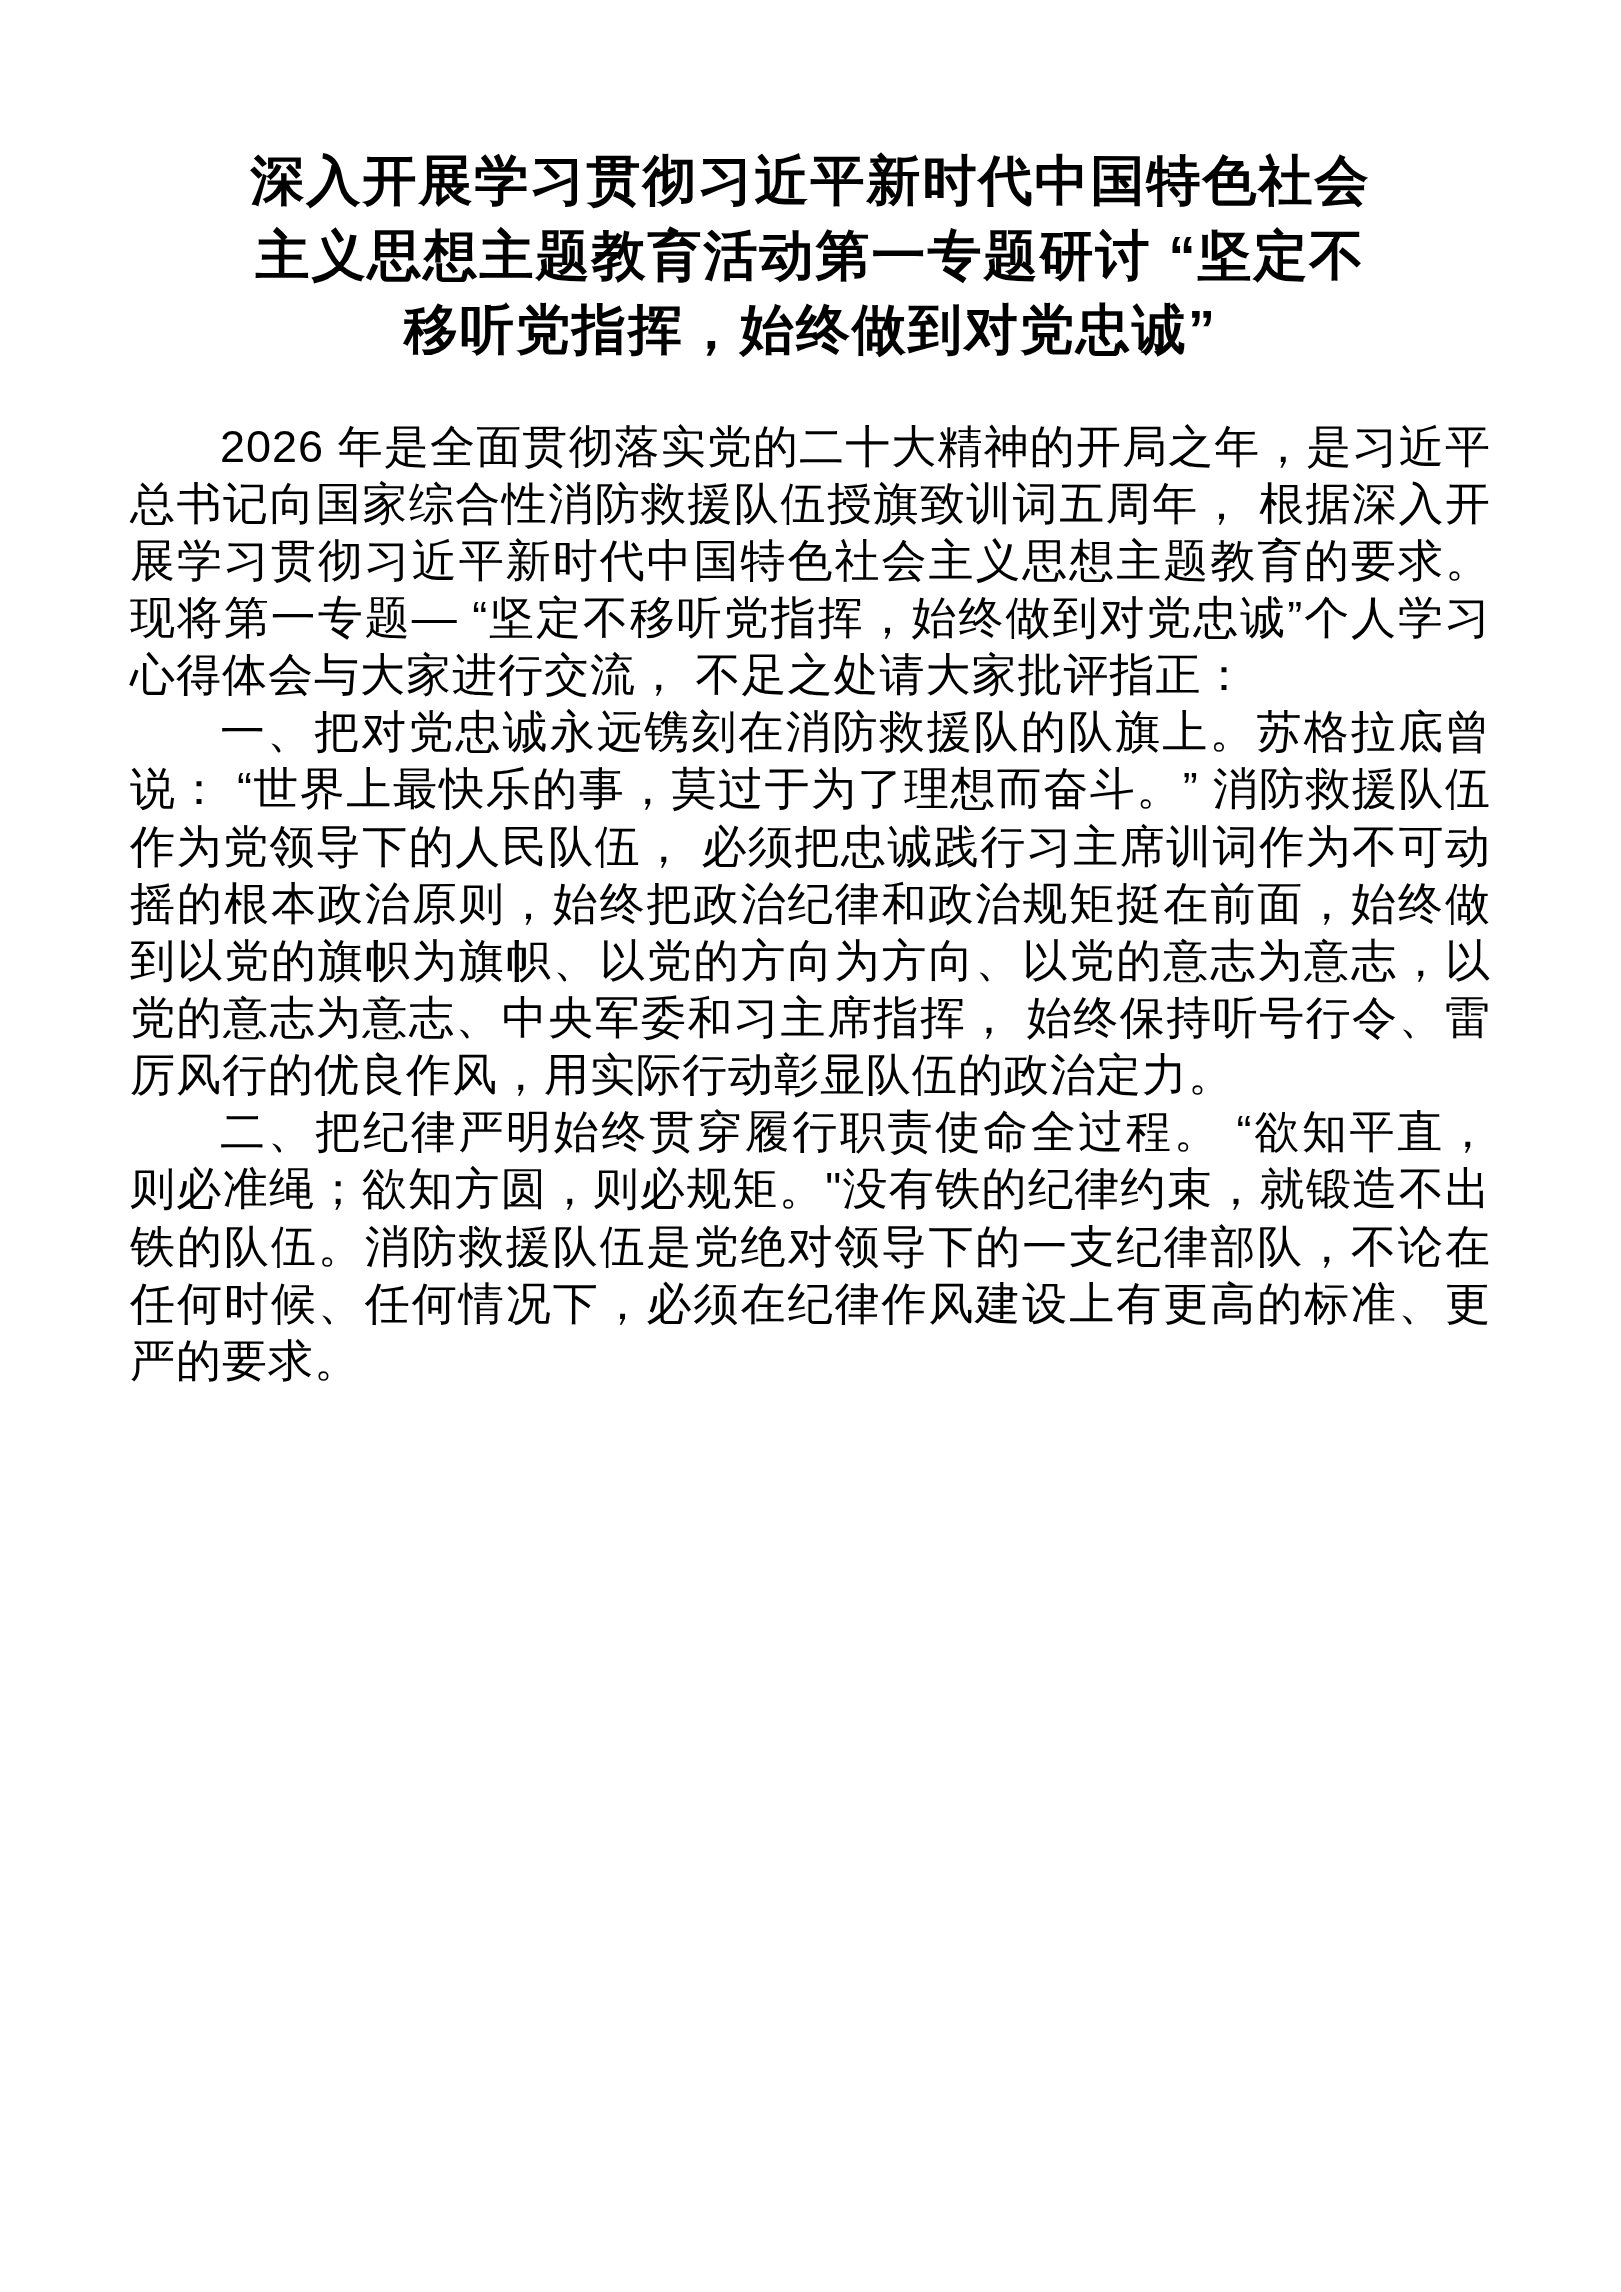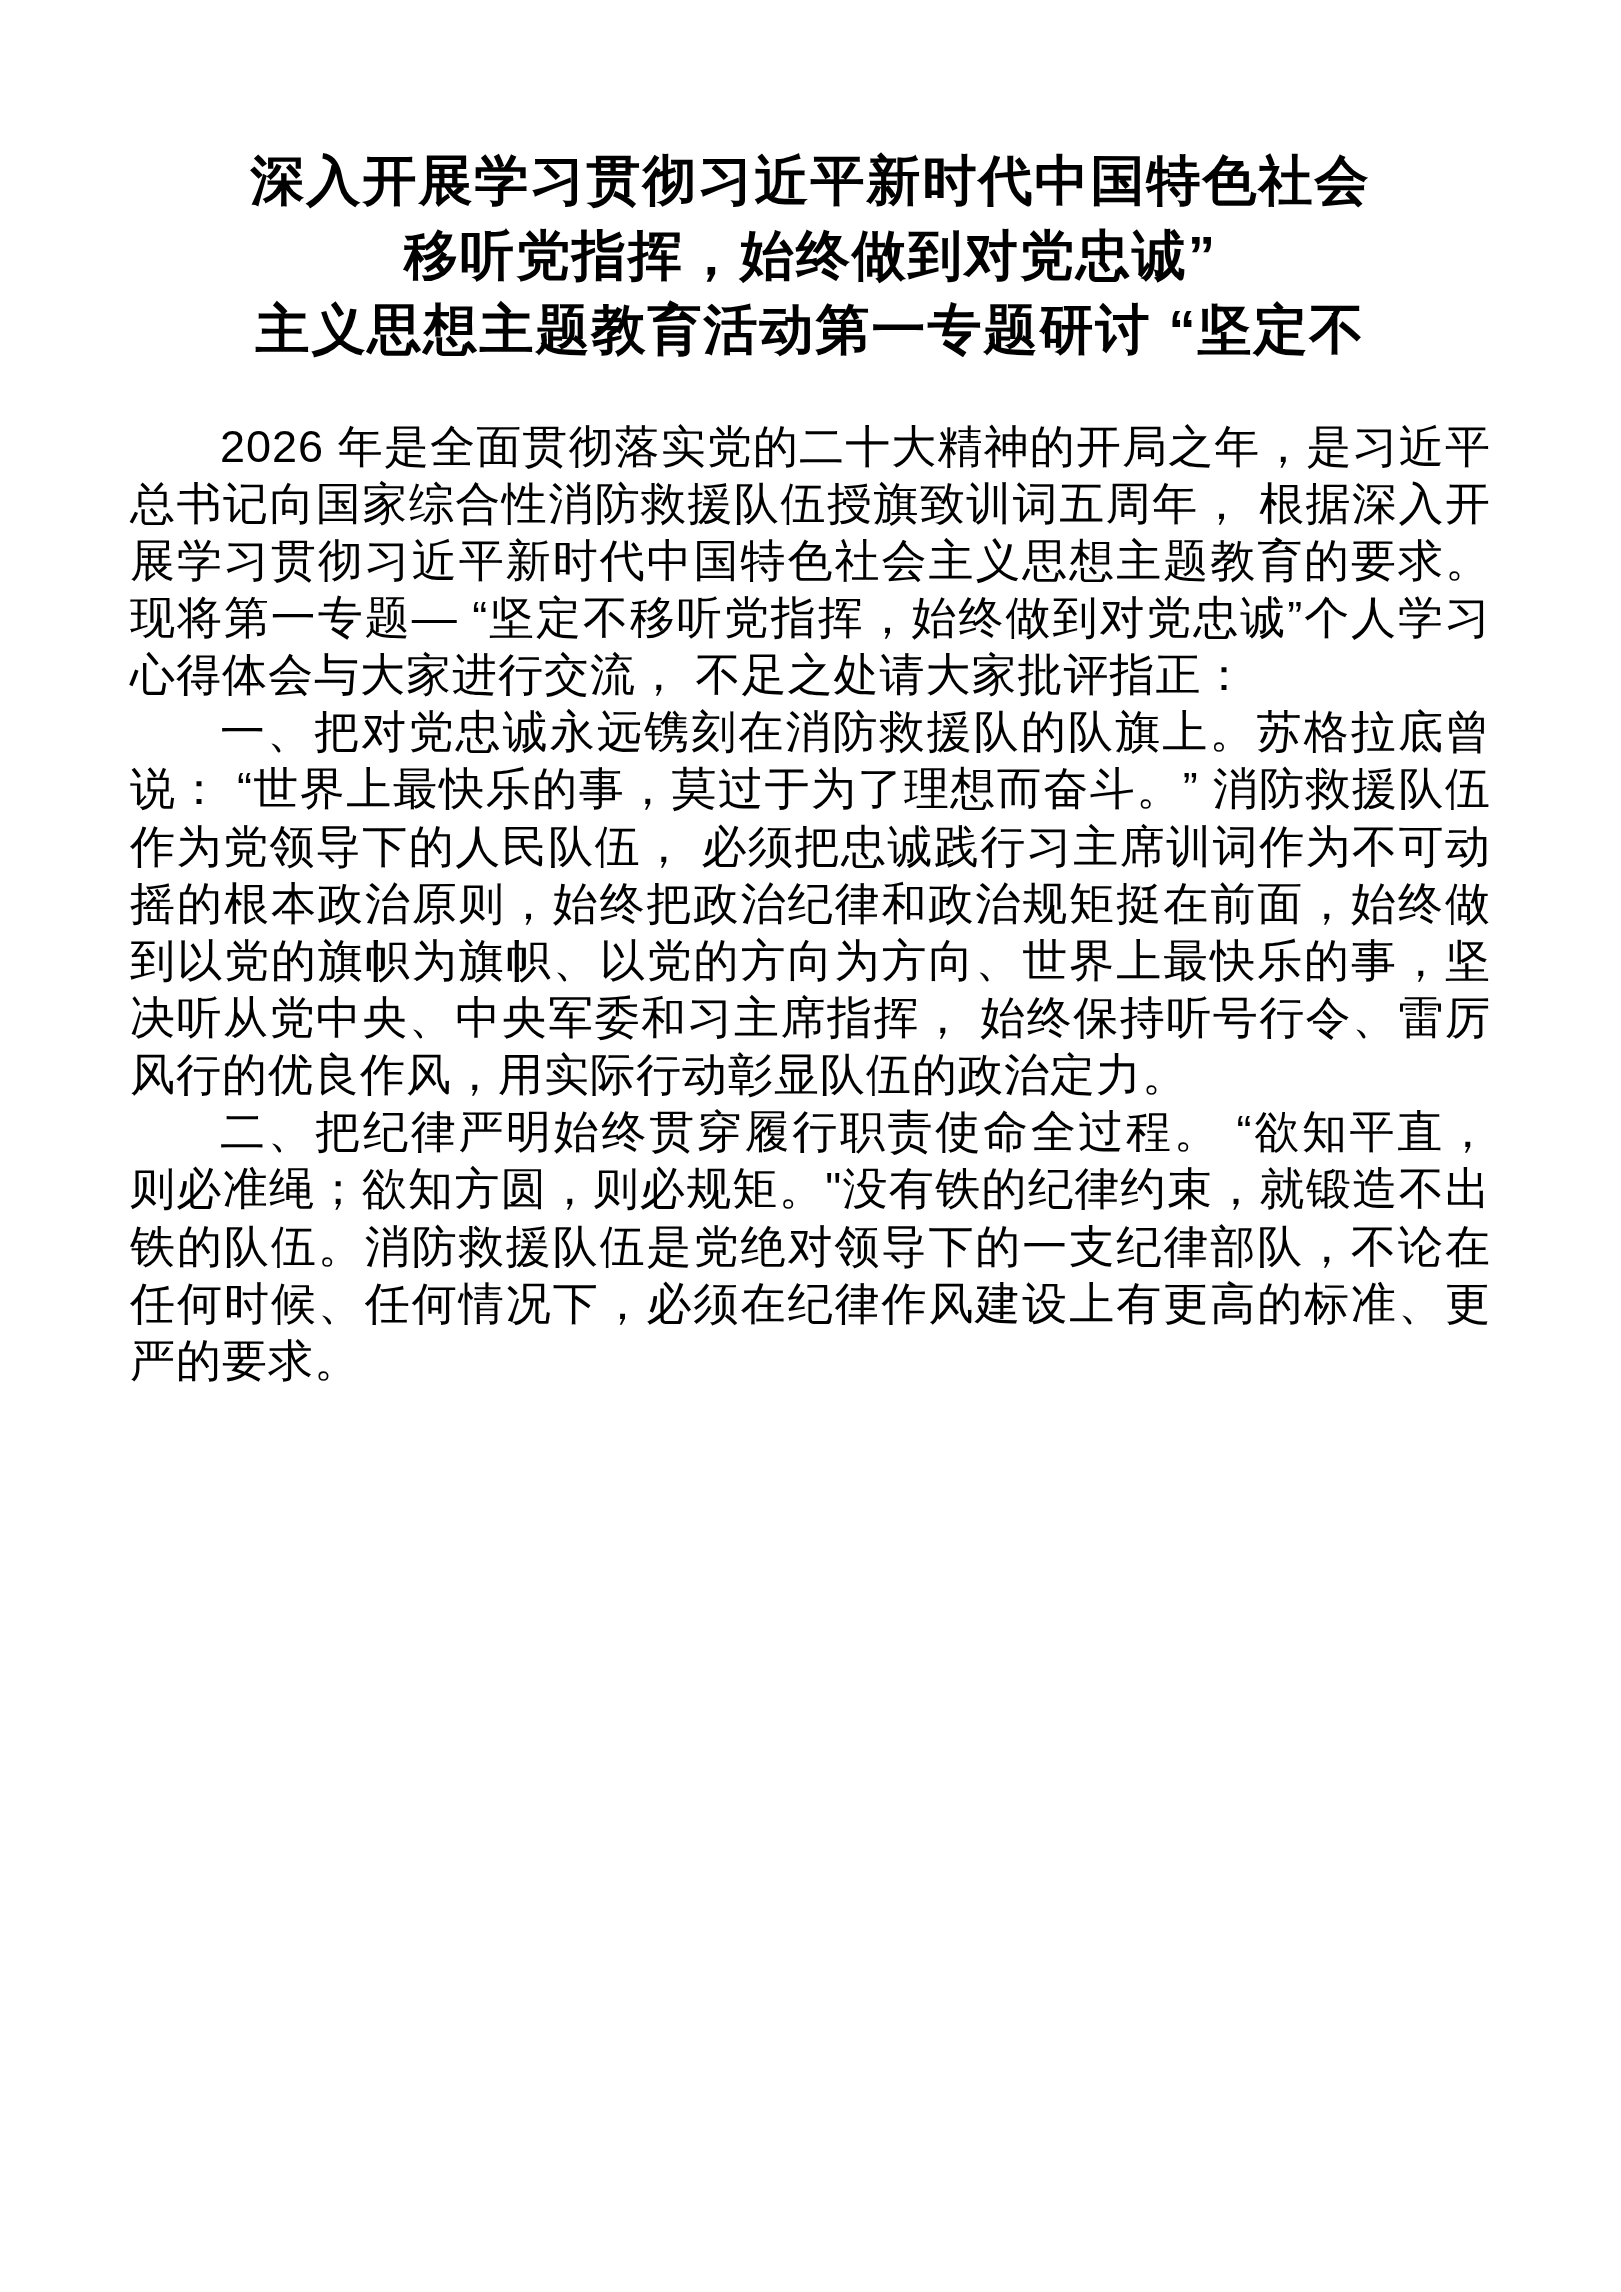--- a/index.html
+++ b/index.html
@@ -46,28 +46,28 @@
       font-weight: 400;
     }
   </style>
 </head>
 <body>
 
 <div class="page">
 
   <h1 class="doc-title">
     <span class="title-line">深入开展学习贯彻习近平新时代中国特色社会</span>
+    <span class="title-line">主义思想主题教育活动第一专题研讨 “坚定不</span>
     <span class="title-line">移听党指挥，始终做到对党忠诚”</span>
-    <span class="title-line">主义思想主题教育活动第一专题研讨 “坚定不</span>
   </h1>
 
   <div class="body-text">
 
     <p class="para"><span class="lead"></span><span>2026 年是全面贯彻落实党的二十大精神的开局之年，是习近平总书记向国家综合性消防救援队伍授旗致训词五周年， 根据深入开展学习贯彻习近平新时代中国特色社会主义思想主题教育的要求。现将第一专题— “坚定不移听党指挥，始终做到对党忠诚”个人学习心得体会与大家进行交流， 不足之处请大家批评指正：</span></p>
 
-    <p class="para"><span class="lead">一、把对党忠诚永远镌刻在消防救援队的队旗上。</span><span>苏格拉底曾说： “世界上最快乐的事，莫过于为了理想而奋斗。” 消防救援队伍作为党领导下的人民队伍， 必须把忠诚践行习主席训词作为不可动摇的根本政治原则，始终把政治纪律和政治规矩挺在前面，始终做到以党的旗帜为旗帜、以党的方向为方向、世界上最快乐的事，坚决听从党中央、中央军委和习主席指挥， 始终保持听号行令、雷厉风行的优良作风，用实际行动彰显队伍的政治定力。</span></p>
+    <p class="para"><span class="lead">一、把对党忠诚永远镌刻在消防救援队的队旗上。</span><span>苏格拉底曾说： “世界上最快乐的事，莫过于为了理想而奋斗。” 消防救援队伍作为党领导下的人民队伍， 必须把忠诚践行习主席训词作为不可动摇的根本政治原则，始终把政治纪律和政治规矩挺在前面，始终做到以党的旗帜为旗帜、以党的方向为方向、以党的意志为意志，以党的意志为意志、中央军委和习主席指挥， 始终保持听号行令、雷厉风行的优良作风，用实际行动彰显队伍的政治定力。</span></p>
 
     <p class="para"><span class="lead">二、把纪律严明始终贯穿履行职责使命全过程。</span><span> “欲知平直，则必准绳；欲知方圆，则必规矩。"没有铁的纪律约束，就锻造不出铁的队伍。消防救援队伍是党绝对领导下的一支纪律部队，不论在任何时候、任何情况下，必须在纪律作风建设上有更高的标准、更严的要求。</span></p>
 
   </div>
 
 </div>
 
 
 </body></html>

